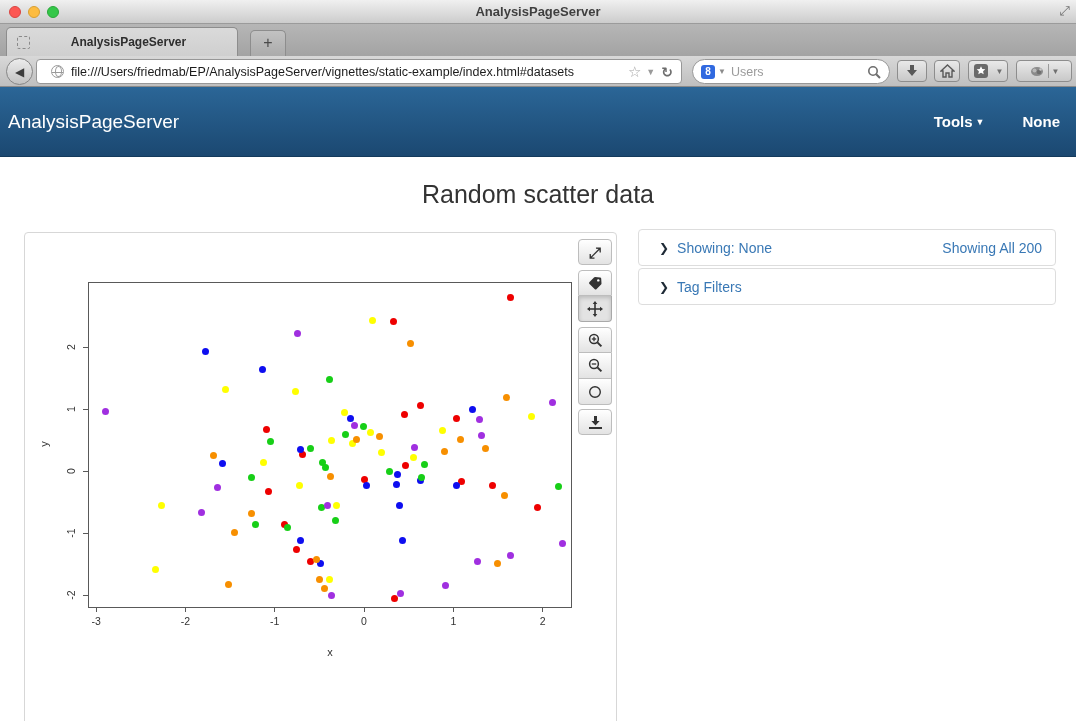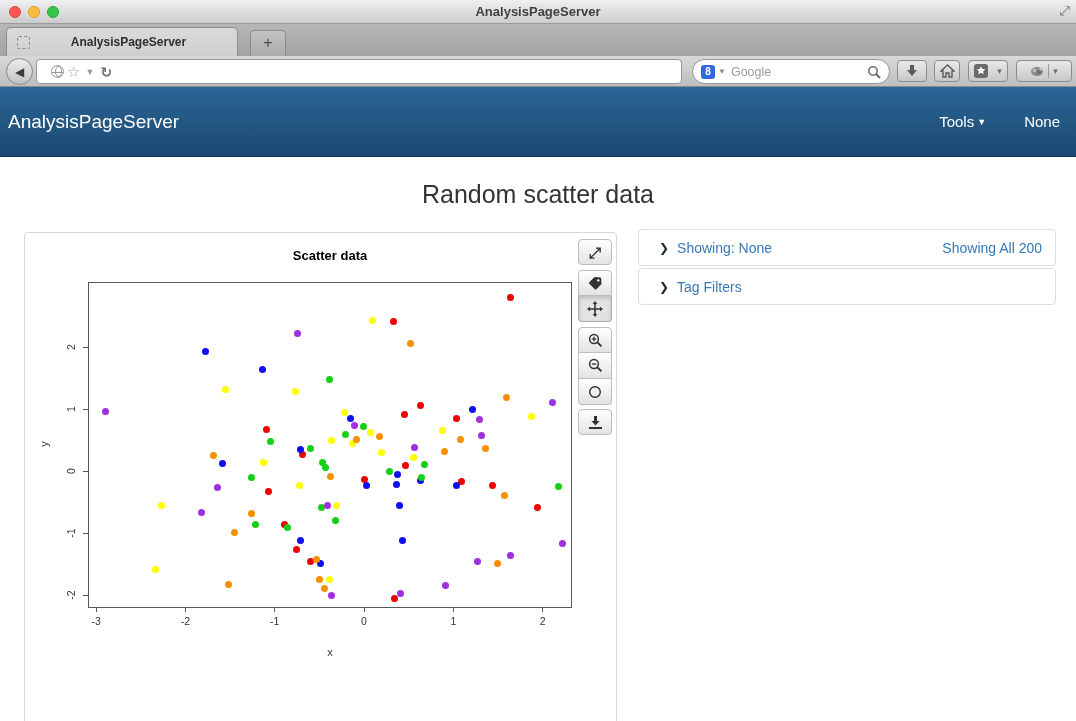--- a/index.html
+++ b/index.html
@@ -57,21 +57,21 @@
   .toolbtn svg { display:block; }
   .split-sep { width:1px; height:14px; background:#9a9a9a; margin:0 3px; }
   .mini-caret { font-size:8px; color:#6f6f6f; }
 
   
   .site-navbar { position:absolute; left:0; top:87px; width:1076px; height:70px;
     background:linear-gradient(#2b6697,#1b4871); border-bottom:1px solid #143a5c;
     display:flex; align-items:center; }
   .brand { color:#fff; font-size:19px; margin-left:8px; font-weight:500; }
   .nav-links { margin-left:auto; display:flex; align-items:center; gap:38px; padding-right:16px; }
-  .nav-link { color:#fff; font-size:15px; font-weight:400; }
+  .nav-link { color:#fff; font-size:15px; font-weight:700; }
   .nav-caret { font-size:9px; margin-left:3px; vertical-align:2px; }
 
   
   .page-title { position:absolute; left:0; top:180px; width:1076px; text-align:center;
     font-size:25px; color:#333; font-weight:400; }
 
   .plot-card { position:absolute; left:24px; top:232px; width:593px; height:520px;
     background:#fff; border:1px solid #d7d7d7; border-radius:4px; }
   .plot-title { position:absolute; left:63px; top:15px; width:484px; text-align:center;
     font-size:13px; font-weight:700; color:#000; }
@@ -128,28 +128,29 @@
   </div>
   <div class="newtab">+</div>
 </div>
 
 <div class="navtoolbar">
   <div class="backbtn">
     <span>◀</span>
   </div>
   <div class="urlfield">
     <span class="globe"></span>
+    <span class="url-text">file:///Users/friedmab/EP/AnalysisPageServer/vignettes/static-example/index.html#datasets</span>
     <span class="url-star">☆</span>
     <span class="url-caret">▼</span>
     <span class="url-reload">↻</span>
   </div>
   <div class="searchfield">
     <span class="g-logo">8</span>
     <span class="search-caret">▼</span>
-    <span class="search-text">Google</span>
+    <span class="search-text">Users</span>
     <svg width="14" height="14" viewBox="0 0 14 14">
       <circle cx="6" cy="6" r="4.2" fill="none" stroke="#6e6e6e" stroke-width="1.6"></circle>
       <line x1="9.2" y1="9.2" x2="13" y2="13" stroke="#6e6e6e" stroke-width="2"></line>
     </svg>
   </div>
   <div class="toolbtn" style="left:897px; width:30px;">
     <svg width="14" height="14" viewBox="0 0 14 14">
       <path d="M5 1 h4 v5 h3 l-5 6 -5-6 h3 z" fill="#595959"></path>
     </svg>
   </div>
@@ -182,21 +183,20 @@
   <span class="brand">AnalysisPageServer</span>
   <div class="nav-links">
     <span class="nav-link"><span>Tools</span><span class="nav-caret">▼</span></span>
     <span class="nav-link">None</span>
   </div>
 </div>
 
 <div class="page-title">Random scatter data</div>
 
 <div class="plot-card">
-  <div class="plot-title">Scatter data</div>
   <div class="plot-box" id="plot-box">
       <div class="xtick" style="left: 6.64391px;"></div>
       <div class="xlab" style="left: 7.14391px;">-3</div>
       <div class="xtick" style="left: 95.9428px;"></div>
       <div class="xlab" style="left: 96.4428px;">-2</div>
       <div class="xtick" style="left: 185.242px;"></div>
       <div class="xlab" style="left: 185.742px;">-1</div>
       <div class="xtick" style="left: 274.541px;"></div>
       <div class="xlab" style="left: 275.041px;">0</div>
       <div class="xtick" style="left: 363.839px;"></div>

